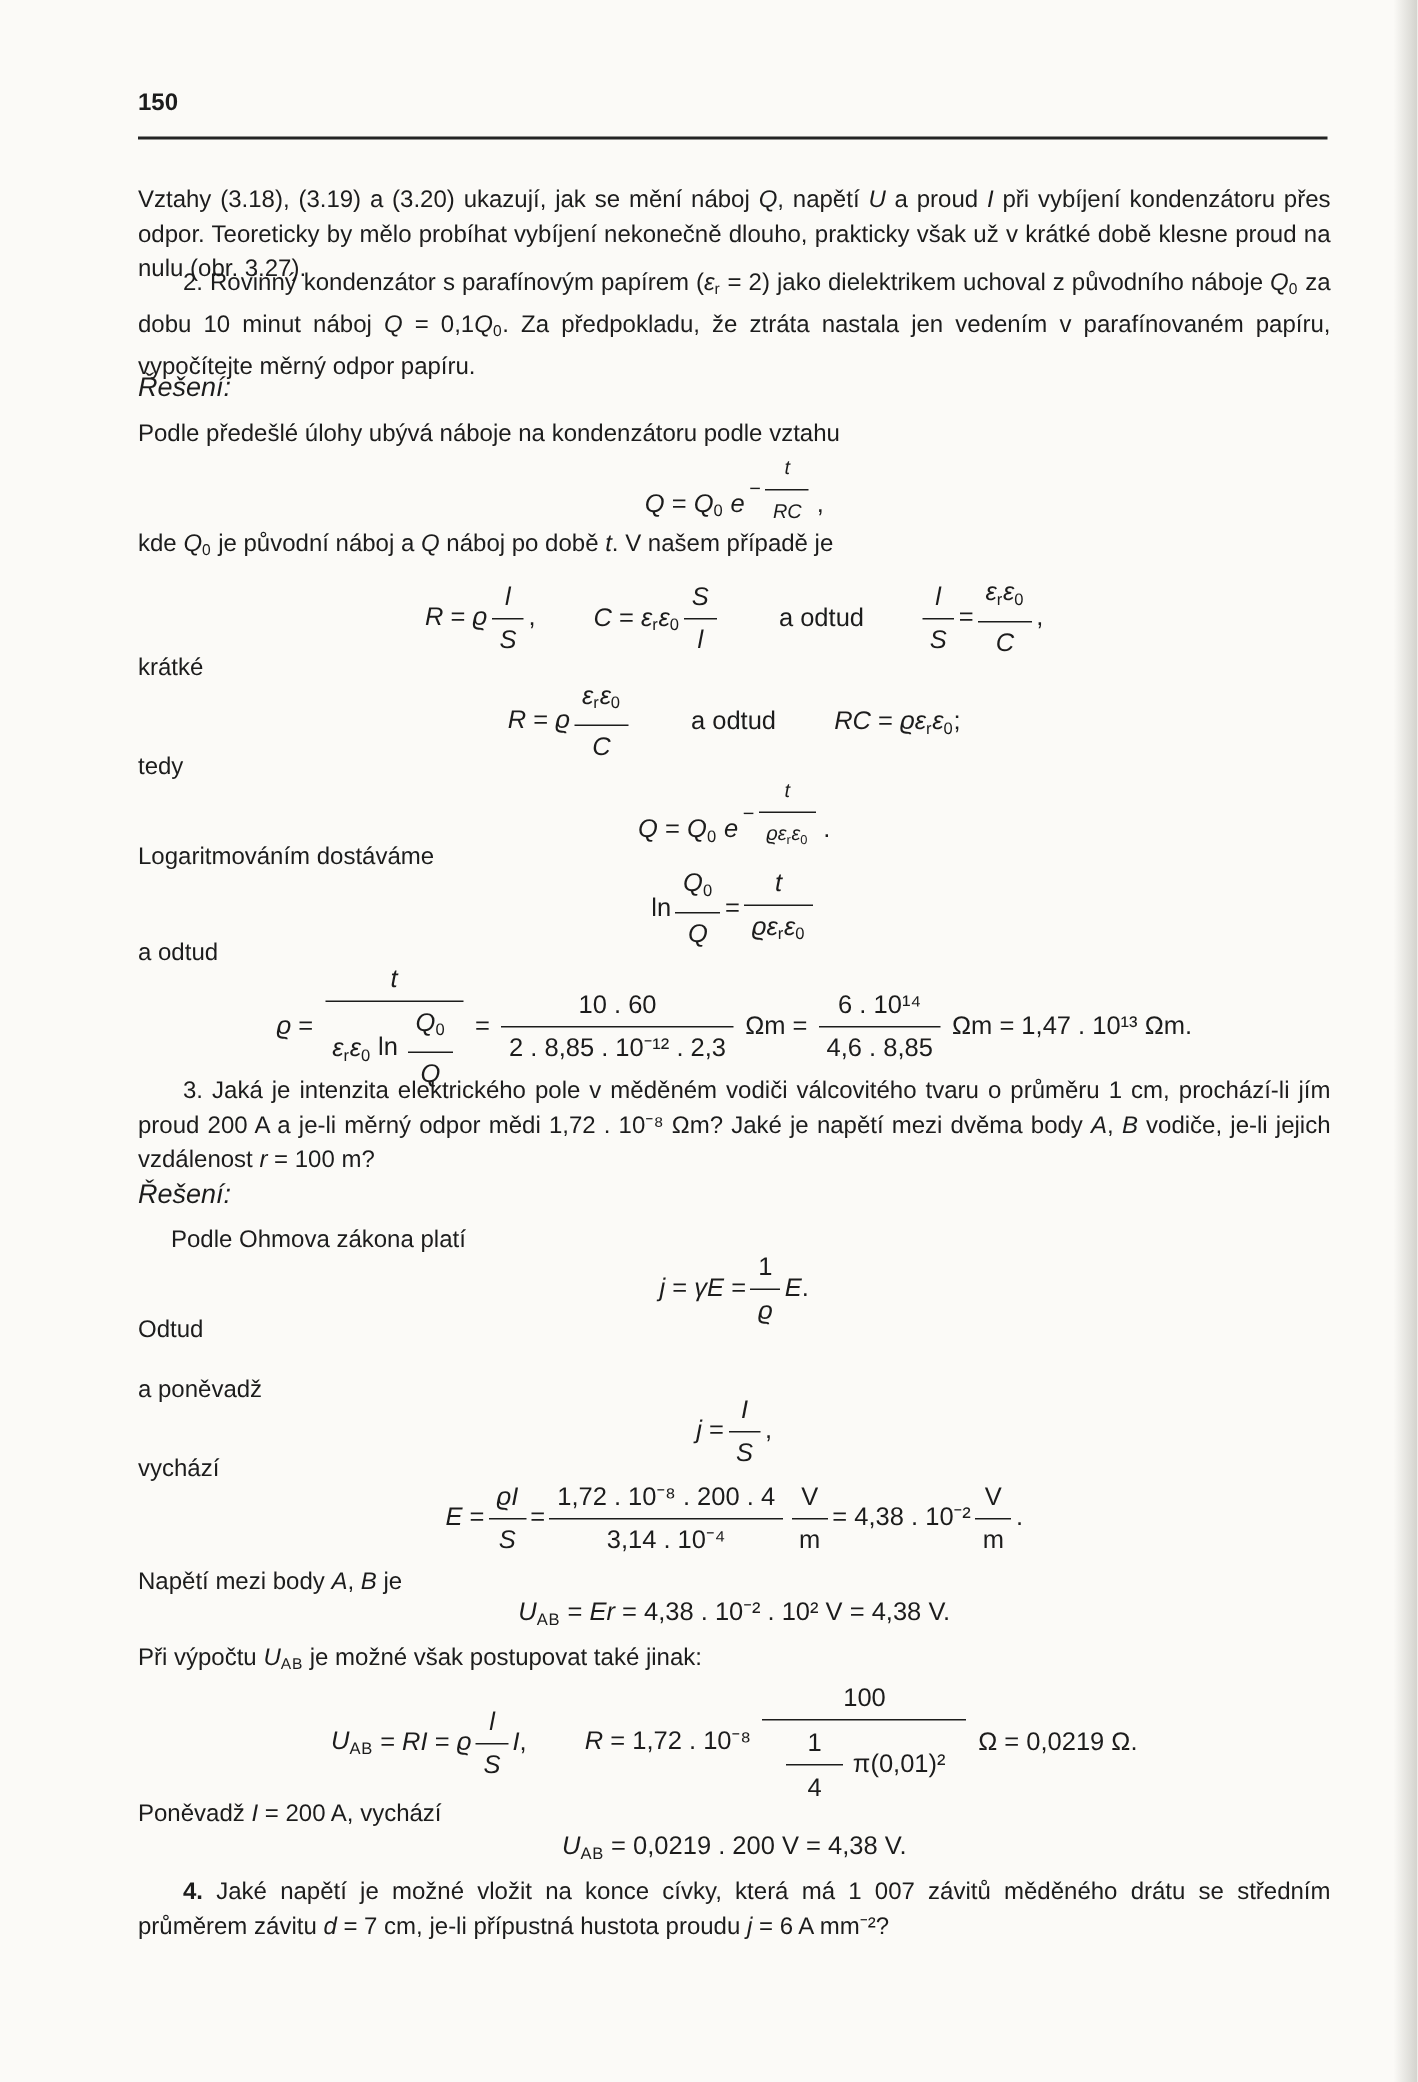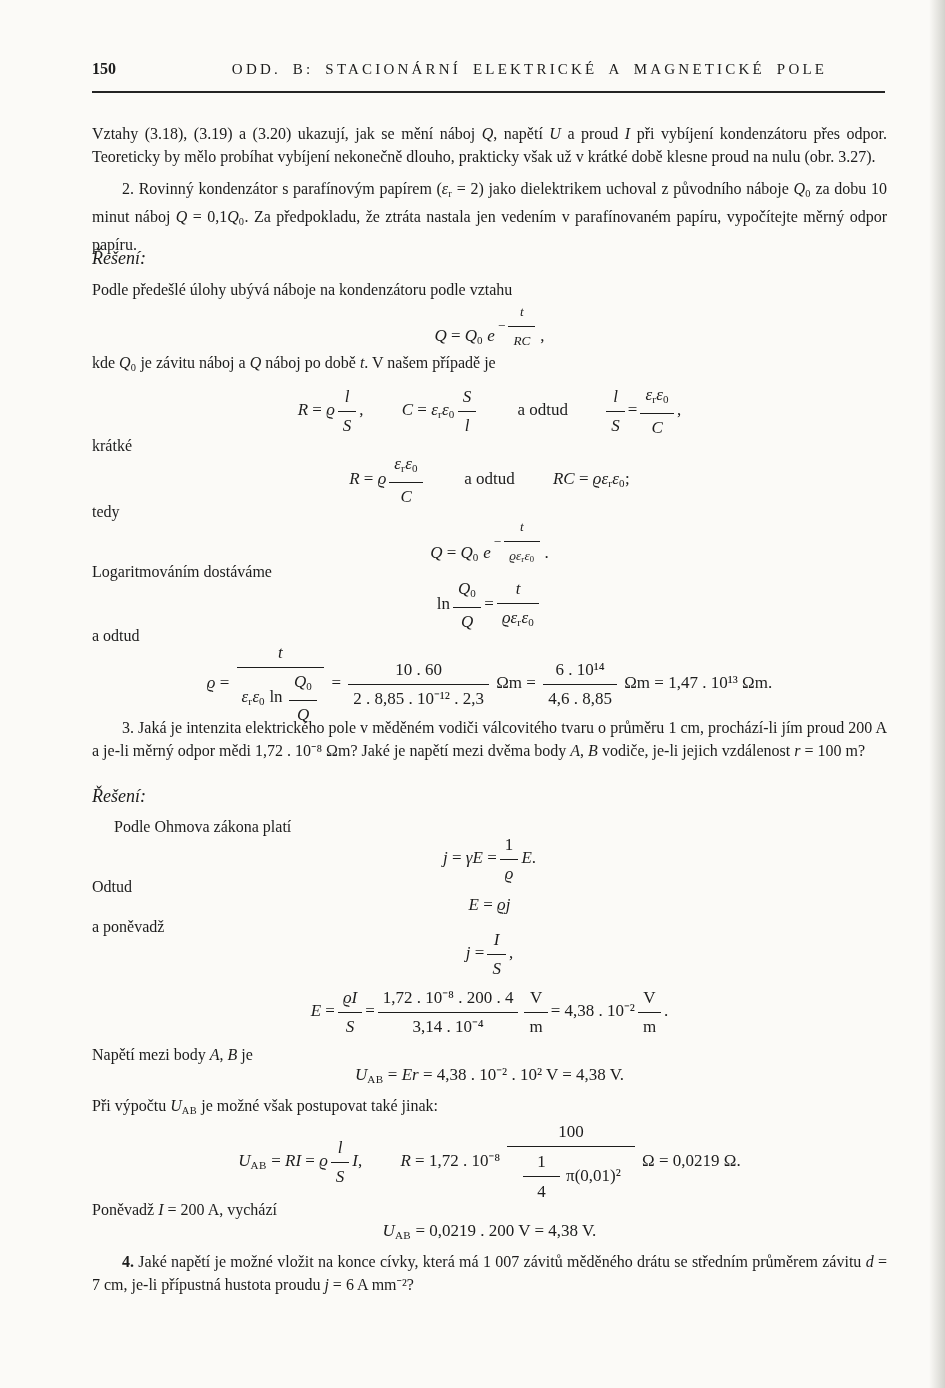--- a/index.html
+++ b/index.html
@@ -1,20 +1,20 @@
 <!DOCTYPE html>
 <html><head>
 <meta charset="utf-8">
 <style>
   html,body{margin:0;padding:0;}
   body{width:945px;height:1388px;background:#e9e9e6;}
   .page{
     position:relative;width:945px;height:1388px;
     background:#fbfaf7;overflow:hidden;
-    font-family:Liberation Serif, serif;color:#1c1c1c;
+    font-family:Liberation Sans, sans-serif;color:#1c1c1c;
   }
   .edge-right{position:absolute;top:0;right:0;width:16px;height:100%;
     background:linear-gradient(to right, rgba(190,190,184,0), rgba(178,178,170,0.55));}
   .block{position:absolute;left:92px;width:795px;}
   .hdr{display:flex;align-items:baseline;}
   .pagenum{font-weight:bold;font-size:16px;width:90px;}
   .title{flex:1;text-align:center;font-size:15px;letter-spacing:3.2px;word-spacing:5px;}
   .rule{position:absolute;left:92px;width:793px;border-top:2px solid #242424;}
   .body-text{font-size:16px;line-height:23px;text-align:justify;}
   .line{font-size:16px;line-height:23px;}
@@ -36,38 +36,37 @@
   .sg-b{font-weight:bold;}
   .sg-sub{font-size:0.65em;vertical-align:-0.28em;letter-spacing:0.5px;}
 </style>
 </head>
 <body>
 
 <div class="page">
 
   <div class="block hdr" style="top:60px">
     <span class="pagenum">150</span>
-    <span class="title">ODD. B: STACIONÁRNÍ ELEKTRICKÉ A MAGNETICKÉ POLE</span>
     <span style="width:10px"></span>
   </div>
   <div class="rule" style="top:91px"></div>
 
   <div class="block body-text" style="top:122px"><span>Vztahy (3.18), (3.19) a (3.20) ukazují, jak se mění náboj </span><span class="sg-i">Q</span><span>, napětí </span><span class="sg-i">U</span><span> a proud </span><span class="sg-i">I</span><span> při vybíjení kondenzátoru přes odpor. Teoreticky by mělo probíhat vybíjení nekonečně dlouho, prakticky však už v krátké době klesne proud na nulu (obr. 3.27).</span></div>
 
   <div class="block body-text ind" style="top:177px"><span>2. Rovinný kondenzátor s parafínovým papírem (</span><span class="sg-i">ε</span><span class="sg-sub">r</span><span> = 2) jako dielektrikem uchoval z původního náboje </span><span class="sg-i">Q</span><span class="sg-sub">0</span><span> za dobu 10 minut náboj </span><span class="sg-i">Q</span><span> = 0,1</span><span class="sg-i">Q</span><span class="sg-sub">0</span><span>. Za předpokladu, že ztráta nastala jen vedením v parafínovaném papíru, vypočítejte měrný odpor papíru.</span></div>
 
   <div class="block reseni" style="top:248px">Řešení:</div>
 
   <div class="block line" style="top:278px">Podle předešlé úlohy ubývá náboje na kondenzátoru podle vztahu</div>
 
   <div class="block eqline" style="top:300px">
     <span><span class="sg-i">Q</span><span> = </span><span class="sg-i">Q</span><span class="sg-sub">0</span><span class="sg-i"> e</span></span><span class="supfrac"><span>−</span><span class="frac"><span class="fr-num it">t</span><span class="fr-den it">RC</span></span></span><span>,</span>
   </div>
 
-  <div class="block body-text" style="top:351px"><span>kde </span><span class="sg-i">Q</span><span class="sg-sub">0</span><span> je závitu náboj a </span><span class="sg-i">Q</span><span> náboj po době </span><span class="sg-i">t</span><span>. V našem případě je</span></div>
+  <div class="block body-text" style="top:351px"><span>kde </span><span class="sg-i">Q</span><span class="sg-sub">0</span><span> je původní náboj a </span><span class="sg-i">Q</span><span> náboj po době </span><span class="sg-i">t</span><span>. V našem případě je</span></div>
 
   <div class="block eqline" style="top:383px">
     <span><span class="sg-i">R</span><span> = </span><span class="sg-i">ϱ</span></span><span class="frac"><span class="fr-num it">l</span><span class="fr-den it">S</span></span><span>,</span>
     <span class="gapL"><span class="sg-i">C</span><span> = </span><span class="sg-i">ε</span><span class="sg-sub">r</span><span class="sg-i">ε</span><span class="sg-sub">0</span></span><span class="frac"><span class="fr-num it">S</span><span class="fr-den it">l</span></span>
     <span class="gapL">a odtud</span>
     <span class="frac gapL"><span class="fr-num it">l</span><span class="fr-den it">S</span></span><span>=</span><span class="frac"><span class="fr-num"><span class="sg-i">ε</span><span class="sg-sub">r</span><span class="sg-i">ε</span><span class="sg-sub">0</span></span><span class="fr-den it">C</span></span><span>,</span>
   </div>
 
   <div class="block line" style="top:434px">krátké</div>
 
@@ -108,28 +107,28 @@
   <div class="block reseni" style="top:786px">Řešení:</div>
 
   <div class="block line ind-sm" style="top:815px">Podle Ohmova zákona platí</div>
 
   <div class="block eqline" style="top:833px">
     <span><span class="sg-i">j</span><span> = </span><span class="sg-i">γE</span><span> =</span></span><span class="frac"><span class="fr-num">1</span><span class="fr-den it">ϱ</span></span><span><span class="sg-i">E</span><span>.</span></span>
   </div>
 
   <div class="block line" style="top:875px">Odtud</div>
 
-  <div class="block eqline" style="top:893px"><span class="sg-i">E</span><span> = </span><span class="sg-i">ϱj</span></div>
 
   <div class="block line" style="top:915px">a poněvadž</div>
 
   <div class="block eqline" style="top:928px">
     <span><span class="sg-i">j</span><span> =</span></span><span class="frac"><span class="fr-num it">I</span><span class="fr-den it">S</span></span><span>,</span>
   </div>
 
+  <div class="block line" style="top:968px">vychází</div>
 
   <div class="block eqline" style="top:986px">
     <span><span class="sg-i">E</span><span> =</span></span><span class="frac"><span class="fr-num it">ϱI</span><span class="fr-den it">S</span></span><span>=</span><span class="frac"><span class="fr-num">1,72 . 10⁻⁸ . 200 . 4</span><span class="fr-den">3,14 . 10⁻⁴</span></span><span class="frac"><span class="fr-num">V</span><span class="fr-den">m</span></span><span>=</span> <span>4,38 . 10⁻²</span><span class="frac"><span class="fr-num">V</span><span class="fr-den">m</span></span><span>.</span>
   </div>
 
   <div class="block line" style="top:1043px"><span>Napětí mezi body </span><span class="sg-i">A</span><span>, </span><span class="sg-i">B</span><span> je</span></div>
 
   <div class="block eqline" style="top:1063px">
     <span><span class="sg-i">U</span><span class="sg-sub">AB</span></span><span><span> = </span><span class="sg-i">Er</span><span> = 4,38 . 10⁻² . 10² V = 4,38 V.</span></span>
   </div>

